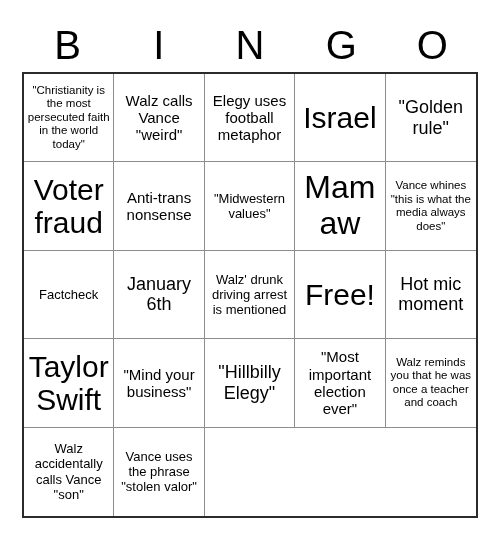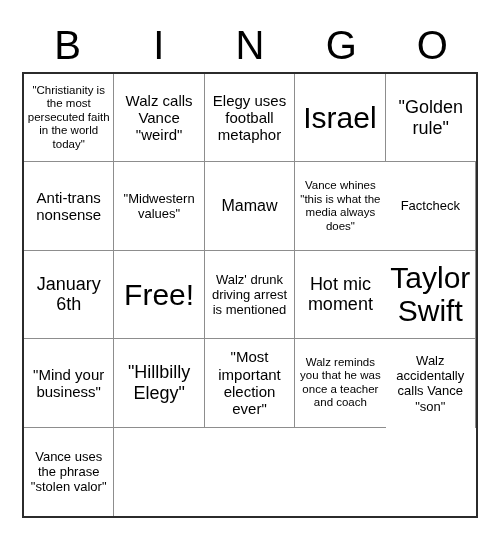--- a/index.html
+++ b/index.html
@@ -72,21 +72,21 @@
     width: 100%;
     color: #000000;
     line-height: 1.12;
     word-wrap: break-word;
   }
   
   .fs-xs  { font-size: 11.5px; line-height: 1.18; }
   .fs-s   { font-size: 13px;   line-height: 1.18; }
   .fs-m   { font-size: 15px;   line-height: 1.15; }
   .fs-l   { font-size: 18px;   line-height: 1.14; }
-  .fs-xl  { font-size: 16px;   line-height: 1.12; }
+  .fs-xl  { font-size: 32px;   line-height: 1.12; }
   .fs-xxl { font-size: 30px;   line-height: 1.1;  }
 </style>
 </head>
 <body>
 
 <div id="card">
 
   <div id="header-row">
     <div class="header-letter">B</div>
     <div class="header-letter">I</div>
@@ -107,43 +107,46 @@
         <span class="cell-text fs-m">Elegy uses football metaphor</span>
       </div>
     <div class="cell">
         <span class="cell-text fs-xxl">Israel</span>
       </div>
     <div class="cell col-last">
         <span class="cell-text fs-l">"Golden rule"</span>
       </div>
 
     <div class="cell">
+        <span class="cell-text fs-xxl">Voter fraud</span>
+      </div>
+    <div class="cell">
         <span class="cell-text fs-m">Anti-trans nonsense</span>
       </div>
     <div class="cell">
         <span class="cell-text fs-s">"Midwestern values"</span>
       </div>
     <div class="cell">
         <span class="cell-text fs-xl">Mamaw</span>
       </div>
     <div class="cell col-last">
         <span class="cell-text fs-xs">Vance whines "this is what the media always does"</span>
       </div>
 
     <div class="cell">
         <span class="cell-text fs-s">Factcheck</span>
       </div>
     <div class="cell">
         <span class="cell-text fs-l">January 6th</span>
       </div>
     <div class="cell">
-        <span class="cell-text fs-xxl">Free!</span>
+        <span class="cell-text fs-s">Walz' drunk driving arrest is mentioned</span>
       </div>
     <div class="cell">
-        <span class="cell-text fs-s">Walz' drunk driving arrest is mentioned</span>
+        <span class="cell-text fs-xxl">Free!</span>
       </div>
     <div class="cell col-last">
         <span class="cell-text fs-l">Hot mic moment</span>
       </div>
 
     <div class="cell">
         <span class="cell-text fs-xxl">Taylor Swift</span>
       </div>
     <div class="cell">
         <span class="cell-text fs-m">"Mind your business"</span>

